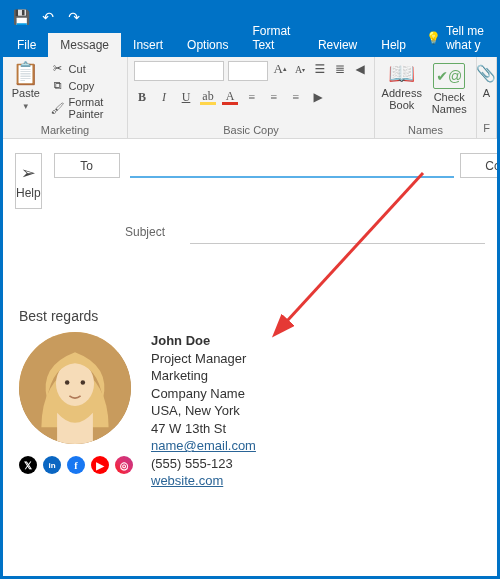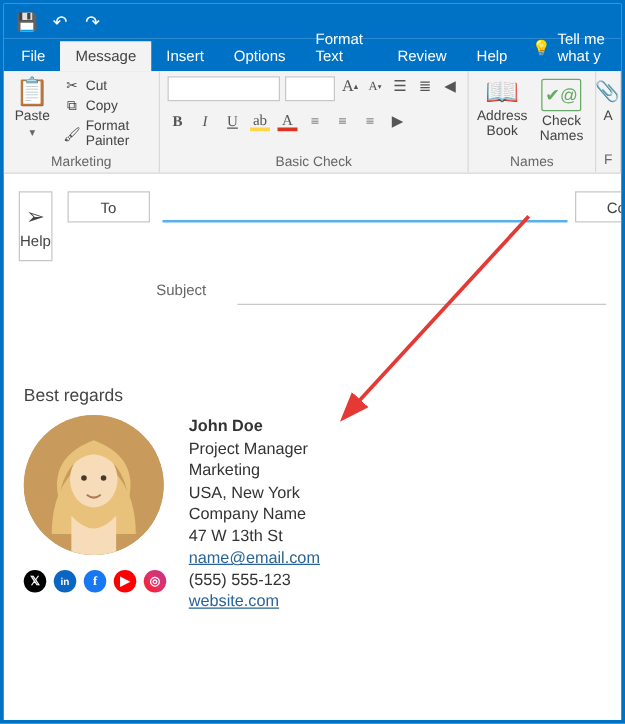--- a/index.html
+++ b/index.html
@@ -114,21 +114,21 @@
         <span class="fmtbtn" style="font-style:italic">I</span>
         <span class="fmtbtn" style="text-decoration:underline">U</span>
         <span class="fmtbtn" style="border-bottom:3px solid #ffd54a; line-height:10px">ab</span>
         <span class="fmtbtn" style="border-bottom:3px solid #d32; line-height:10px">A</span>
         <span class="fmtbtn">≡</span>
         <span class="fmtbtn">≡</span>
         <span class="fmtbtn">≡</span>
         <span class="fmtbtn">▶</span>
       </div>
     </div>
-    <div class="group-label">Basic Check</div>
+    <div class="group-label">Basic Copy</div>
   </div>
 
   <div class="group" style="width:102px">
     <div class="group-body">
       <div class="bigbtn">
         <span class="glyph">📖</span>
         <span class="lbl">Address Book</span>
       </div>
       <div class="bigbtn">
         <span class="glyph" style="font-size:14px;border:1px solid #6a6;color:#6a6;border-radius:2px;padding:1px 2px">✔@</span>
@@ -191,22 +191,22 @@
         <div class="soc in">in</div>
         <div class="soc fb">f</div>
         <div class="soc yt">▶</div>
         <div class="soc ig">◎</div>
       </div>
     </div>
     <div class="siginfo">
       <div class="name">John Doe</div>
       <div>Project Manager</div>
       <div>Marketing</div>
+      <div>Company Name</div>
       <div>USA, New York</div>
-      <div>Company Name</div>
       <div>47 W 13th St</div>
       <div><a href="#">name@email.com</a></div>
       <div>(555) 555-123</div>
       <div><a href="#">website.com</a></div>
     </div>
   </div>
 </div>
 
 <svg class="arrow" style="left:255px; top:160px" width="180" height="190">
   <defs>

